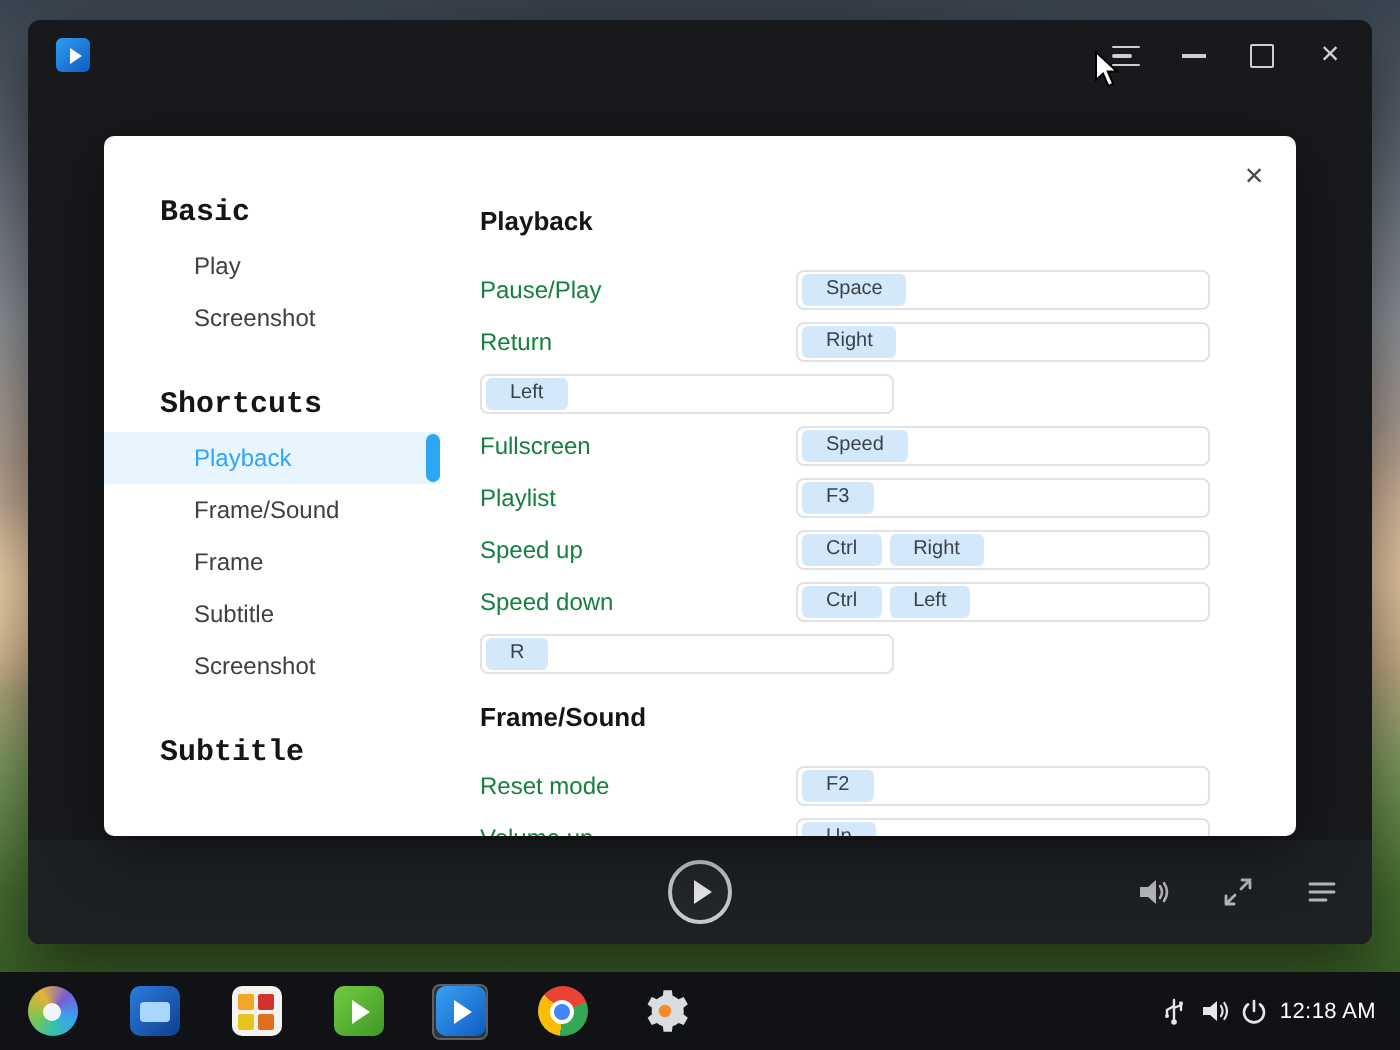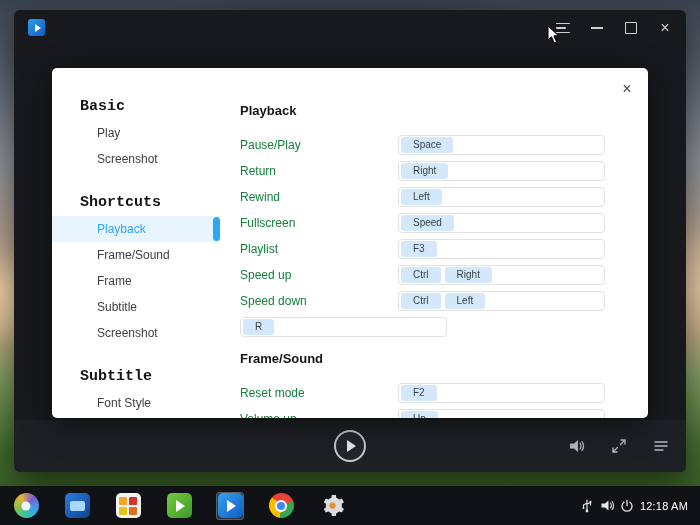--- a/index.html
+++ b/index.html
@@ -167,39 +167,37 @@
         <div class="sb-section">
           <div class="sb-heading">Shortcuts</div>
           <div class="sb-item selected"><span>Playback</span><span class="sb-bar"></span></div>
           <div class="sb-item"><span>Frame/Sound</span></div>
           <div class="sb-item"><span>Frame</span></div>
           <div class="sb-item"><span>Subtitle</span></div>
           <div class="sb-item"><span>Screenshot</span></div>
         </div>
         <div class="sb-section">
           <div class="sb-heading">Subtitle</div>
-          <div class="sb-item"><span>Font Style</span></div>
         </div>
       </div>
     <div class="content">
         <div class="ct-heading">Playback</div>
         <div class="ct-row">
           <span class="ct-label">Pause/Play</span>
           <div class="ct-field">
             <span class="chip">Space</span>
           </div>
         </div>
         <div class="ct-row">
           <span class="ct-label">Return</span>
           <div class="ct-field">
             <span class="chip">Right</span>
           </div>
         </div>
         <div class="ct-row">
-          <span class="ct-label">Rewind</span>
           <div class="ct-field">
             <span class="chip">Left</span>
           </div>
         </div>
         <div class="ct-row">
           <span class="ct-label">Fullscreen</span>
           <div class="ct-field">
             <span class="chip">Speed</span>
           </div>
         </div>

